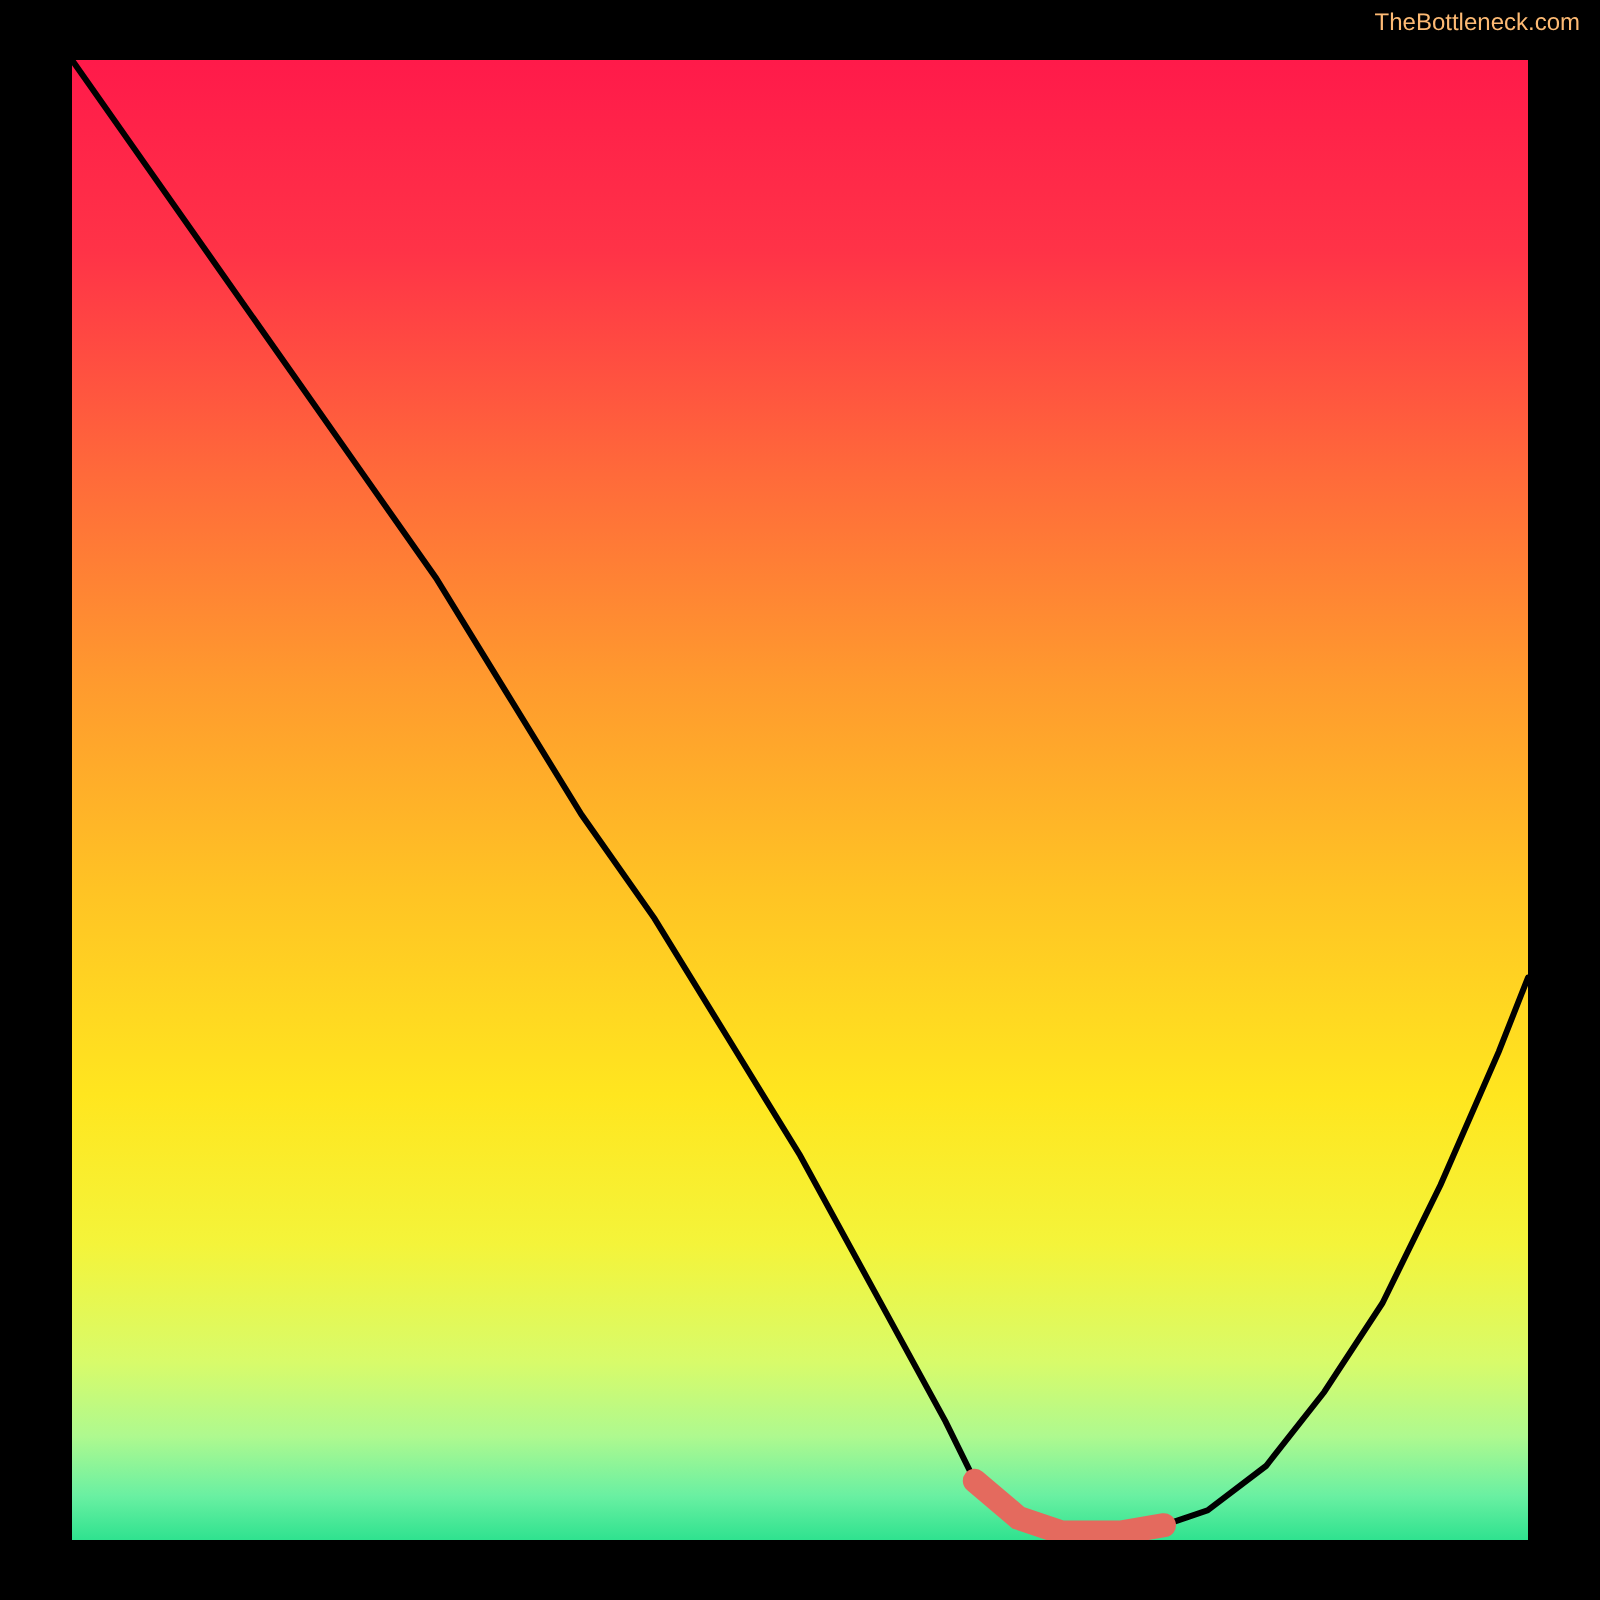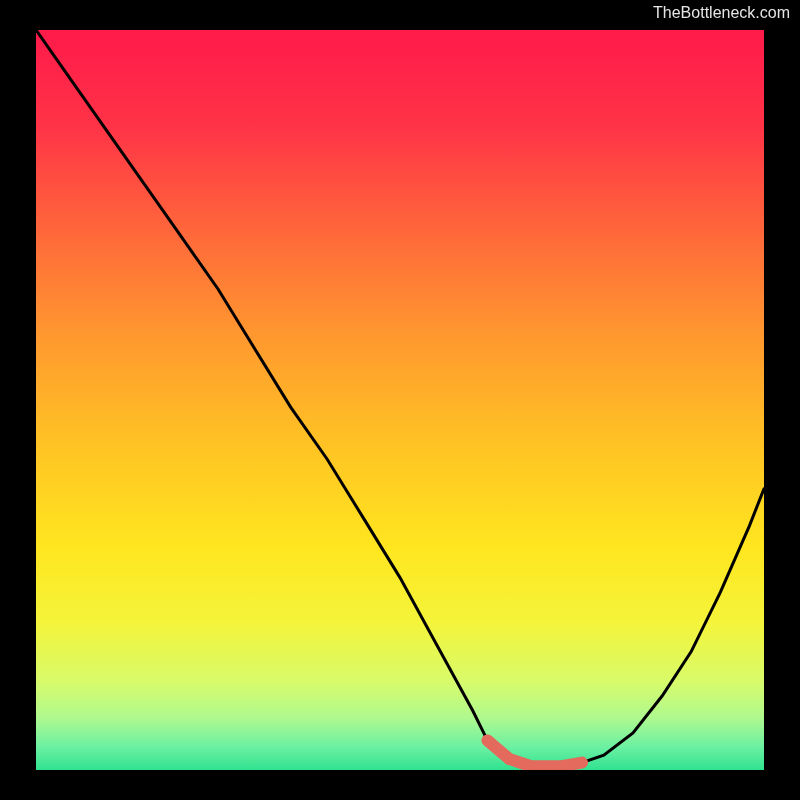--- a/index.html
+++ b/index.html
@@ -9,22 +9,22 @@
     height: 800px;
     background: #000;
     position: relative;
     overflow: hidden;
     font-family: Arial, sans-serif;
   }
   .attribution {
     position: absolute;
     top: 4px;
     right: 10px;
-    color: #e5e5e5;
-    font-size: 16px;
+    color: #fdba74;
+    font-size: 12px;
     font-weight: 500;
     z-index: 10;
   }
   .chart-container {
     position: absolute;
     left: 36px;
     top: 30px;
     width: 728px;
     height: 740px;
   }

